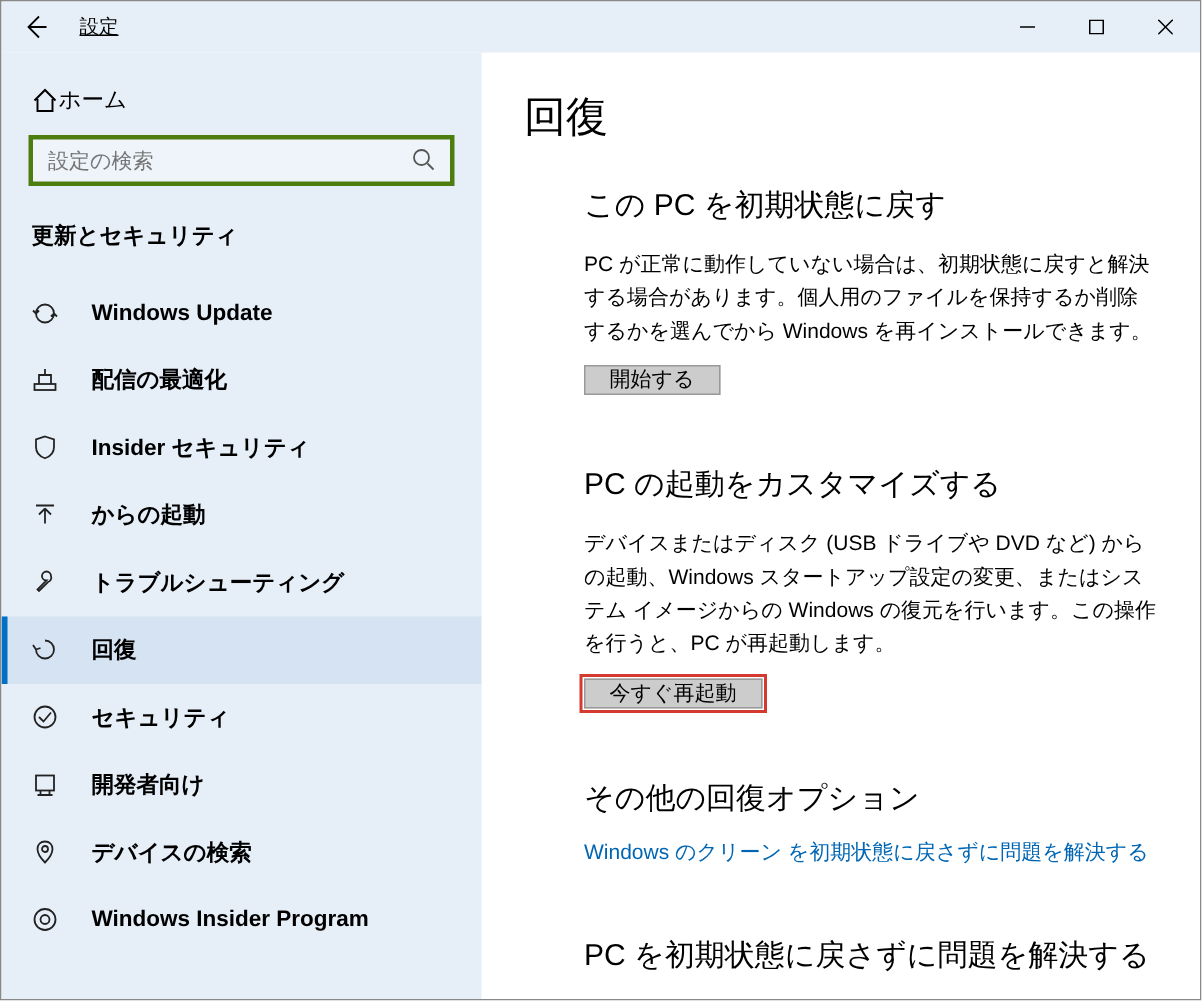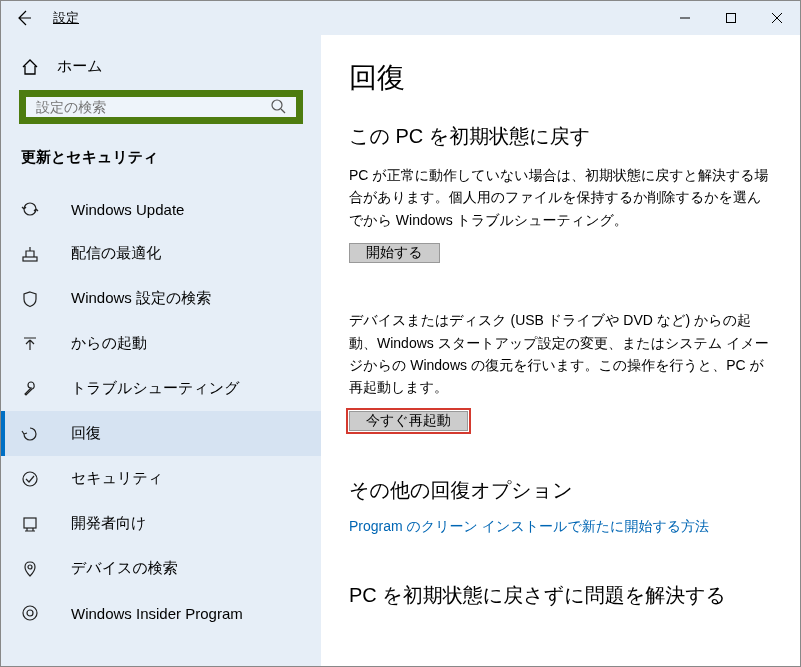--- a/index.html
+++ b/index.html
@@ -61,29 +61,28 @@
 }
 .sidebar {
   width: 320px;
   background: #e6eef7;
   padding: 14px 0 0 0;
   overflow-y: auto;
 }
 .home {
   display: flex;
   align-items: center;
-  gap: 18px;
   padding: 8px 20px 14px 20px;
   cursor: pointer;
 }
 .home-label { font-size: 15px; }
 .searchbox {
   margin: 0 18px 24px 18px;
   height: 34px;
-  border: 7px solid #4d7c0f;
+  border: 3px solid #4d7c0f;
   background: #eef4fa;
   display: flex;
   align-items: center;
   padding: 0 10px;
   cursor: text;
 }
 .searchbox input {
   flex: 1;
   border: none;
   background: transparent;
@@ -93,25 +92,25 @@
 }
 .category {
   font-size: 15px;
   font-weight: bold;
   padding: 0 20px 20px 20px;
   font-family: Liberation Mono, monospace;
 }
 .navlist { }
 .navitem {
   display: flex;
-  align-items: center;
-  gap: 32px;
+  gap: 22px;
   padding: 13px 20px;
   cursor: pointer;
   position: relative;
+  font-weight: bold;
 }
 .navitem.selected {
   background: #d6e3f2;
 }
 .navitem.selected::before {
   content: "";
   position: absolute;
   left: 0; top: 0; bottom: 0;
   width: 4px;
   background: #006fc4;
@@ -152,21 +151,21 @@
   background: #ccc;
   border: 1px solid #999;
   padding: 0 16px;
   font-size: 14px;
   cursor: pointer;
 }
 .btn.highlight {
   outline: 2px solid #d43a2f;
   outline-offset: 1px;
 }
-.section { margin-bottom: 46px; }
+.section { margin-bottom: 46px; margin-left: 40px; }
 .link {
   color: #0066b4;
   font-size: 14px;
   cursor: pointer;
 }
 </style>
 </head>
 <body>
 
 <div class="window">
@@ -237,21 +236,21 @@
               </svg>
             </span>
           <span class="navlabel">配信の最適化</span>
         </div>
         <div class="navitem">
           <span class="navicon">
               <svg width="18" height="18" viewBox="0 0 18 18">
                 <path d="M9 2 L15 4 V9 C15 13 12 15.5 9 16.5 C6 15.5 3 13 3 9 V4 Z" stroke="#222" stroke-width="1.2" fill="none"></path>
               </svg>
             </span>
-          <span class="navlabel">Windows 設定の検索</span>
+          <span class="navlabel">Insider セキュリティ</span>
         </div>
         <div class="navitem">
           <span class="navicon">
               <svg width="18" height="18" viewBox="0 0 18 18">
                 <path d="M9 15 V5 M9 5 L5 9 M9 5 L13 9 M3 3 H15" stroke="#222" stroke-width="1.2" fill="none"></path>
               </svg>
             </span>
           <span class="navlabel">からの起動</span>
         </div>
         <div class="navitem">
@@ -307,32 +306,33 @@
           <span class="navlabel">Windows Insider Program</span>
         </div>
       </div>
     </div>
 
     <div class="main">
       <h1 class="page-title">回復</h1>
 
       <div class="section">
         <h2 class="section-title">この PC を初期状態に戻す</h2>
-        <p class="section-desc">PC が正常に動作していない場合は、初期状態に戻すと解決する場合があります。個人用のファイルを保持するか削除するかを選んでから Windows トラブルシューティング。</p>
+        <p class="section-desc">PC が正常に動作していない場合は、初期状態に戻すと解決する場合があります。個人用のファイルを保持するか削除するかを選んでから Windows を再インストールできます。</p>
         <button class="btn">開始する</button>
       </div>
 
       <div class="section">
+        <h2 class="section-title">PC の起動をカスタマイズする</h2>
         <p class="section-desc">デバイスまたはディスク (USB ドライブや DVD など) からの起動、Windows スタートアップ設定の変更、またはシステム イメージからの Windows の復元を行います。この操作を行うと、PC が再起動します。</p>
         <button class="btn highlight">今すぐ再起動</button>
       </div>
 
       <div class="section">
         <h2 class="section-title">その他の回復オプション</h2>
-        <a class="link">Program のクリーン インストールで新たに開始する方法</a>
+        <a class="link">Windows のクリーン を初期状態に戻さずに問題を解決する</a>
       </div>
 
       <div class="section" style="margin-bottom:0">
         <h2 class="section-title">PC を初期状態に戻さずに問題を解決する</h2>
 
       </div>
     </div>
   </div>
 </div>
 

